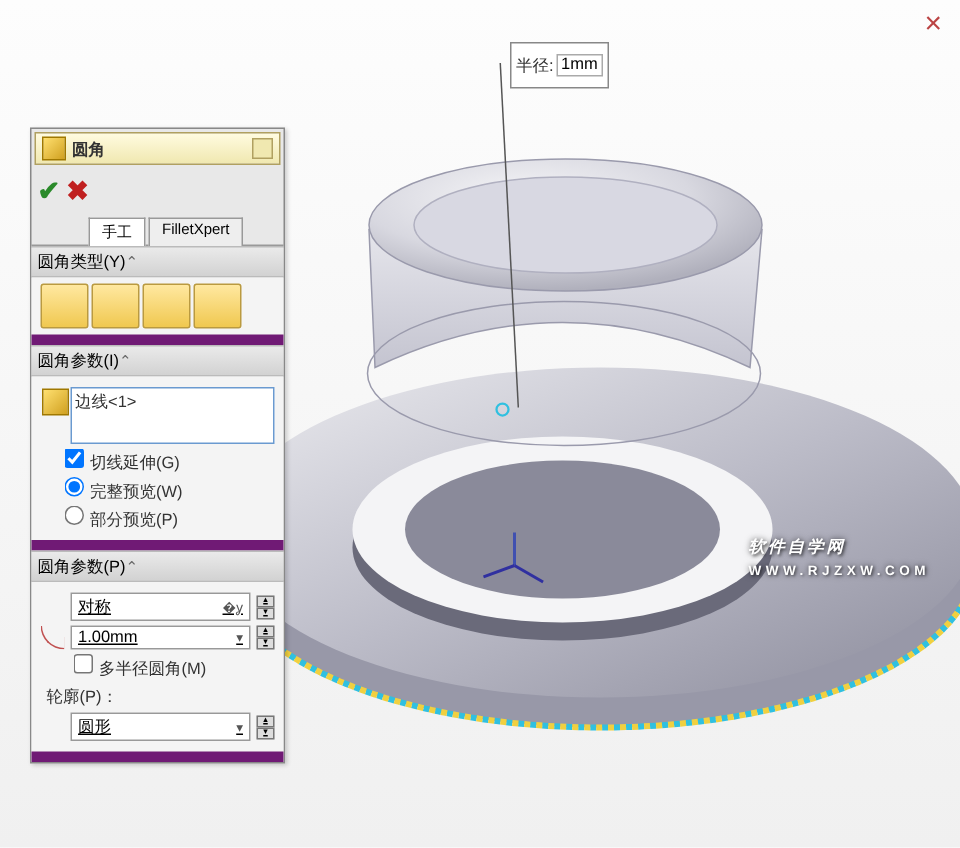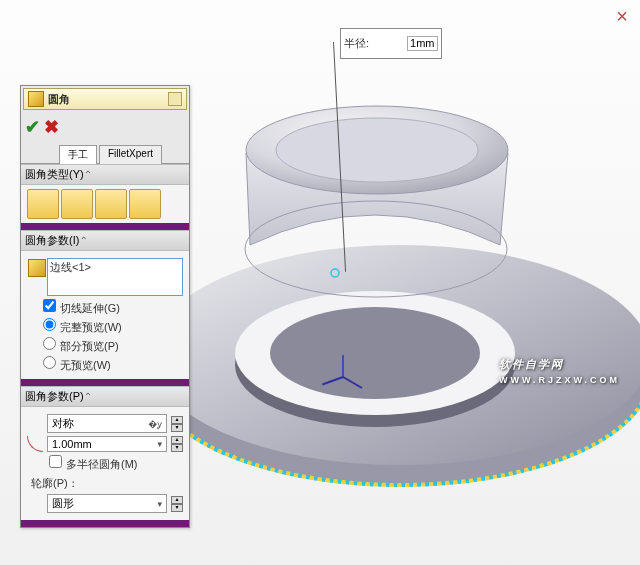--- a/index.html
+++ b/index.html
@@ -39,33 +39,33 @@
   .fillet-type-icons .ico { width: 32px; height: 30px; border: 1px solid #ba9a40; background: linear-gradient(#ffe8a0,#f0c850); border-radius: 2px; }
 
   .selection-box { border: 1px solid #6a9ad0; background: #fff; min-height: 38px; margin: 3px 0 3px 20px; position: relative; font-size: 10px; }
   .selection-box .row { padding: 1px 2px; color: #333; }
   .selection-box .row.sel { background: #2a6ad0; color: #fff; }
   .sel-cube { position: absolute; left: -20px; top: 0; width: 18px; height: 18px; background: linear-gradient(135deg,#ffe070,#d0a020); border: 1px solid #a07800; }
 
   label.chk, label.rad { display: block; margin: 2px 0 2px 16px; color: #333; font-size: 11px; }
   label.chk input, label.rad input { margin-right: 4px; }
 
-  .param-row { display: flex; align-items: center; gap: 4px; margin: 3px 0 3px 20px; }
+  .param-row { display: flex; align-items: center; gap: 4px; margin: 3px 0 3px 20px; text-decoration: underline; }
   .param-sel { flex: 1; border: 1px solid #999; background: #fff; padding: 1px 4px; display: flex; justify-content: space-between; align-items: center; }
   .param-sel .dd { color: #555; font-size: 9px; }
   .spinner { width: 12px; display: flex; flex-direction: column; }
   .spinner .s { height: 8px; border: 1px solid #777; background: #ddd; font-size: 6px; text-align: center; line-height: 5px; }
   .radius-ico { width: 16px; height: 16px; border: 1px solid #c05050; border-radius: 0 0 0 16px; border-top: none; border-right: none; margin-left: -20px; }
   .profile-label { margin: 4px 0 2px 4px; color: #333; }
 
   
   .model { position: absolute; left: 140px; top: 35px; width: 520px; height: 520px; pointer-events: none; }
   .callout { position: absolute; left: 340px; top: 28px; background: #fff; border: 1px solid #888; padding: 7px 3px; font-size: 10px; display: flex; gap: 2px; }
   .callout .lab { color: #333; }
-  .callout .val { border: 1px solid #aaa; padding: 0 2px; min-width: 24px; margin-left: 36px; }
+  .callout .val { border: 1px solid #aaa; padding: 0 2px; min-width: 24px; }
   .leader { position: absolute; left: 333px; top: 42px; width: 1px; height: 230px; background: #555; transform-origin: top; transform: rotate(-3deg); }
 
   .watermark { position: absolute; right: 20px; bottom: 180px; color: #fff; font-size: 28px; font-weight: bold; font-style: italic; text-shadow: 0 0 4px rgba(0,0,0,0.6), 1px 1px 2px rgba(0,0,0,0.5); letter-spacing: 2px; }
   .watermark small { display: block; font-size: 9px; letter-spacing: 3px; text-align: center; font-style: normal; }
 
   .triad { position: absolute; left: 342px; top: 355px; }
   .triad .ax { position: absolute; width: 2px; height: 22px; background: #4050b0; transform-origin: bottom center; }
   .triad .a1 { transform: rotate(0deg); }
   .triad .a2 { transform: rotate(120deg); background: #3030a0; }
   .triad .a3 { transform: rotate(-110deg); background: #3030a0; }
@@ -175,23 +175,20 @@
     </div>
     <label class="chk">
       <input type="checkbox" checked="" style=""><span>切线延伸(G)</span>
     </label>
     <label class="rad">
       <input type="radio" name="pv" checked="" style=""><span>完整预览(W)</span>
     </label>
     <label class="rad">
       <input type="radio" name="pv" style=""><span>部分预览(P)</span>
     </label>
-    <label class="rad">
-      <input type="radio" name="pv" style=""><span>无预览(W)</span>
-    </label>
   </div>
 
   <div class="section-head">
     <span>圆角参数(P)</span>
     <span class="chev">⌃</span>
   </div>
   <div class="section-body">
     <div class="param-row">
       <div class="param-sel">
         <span>对称</span>

